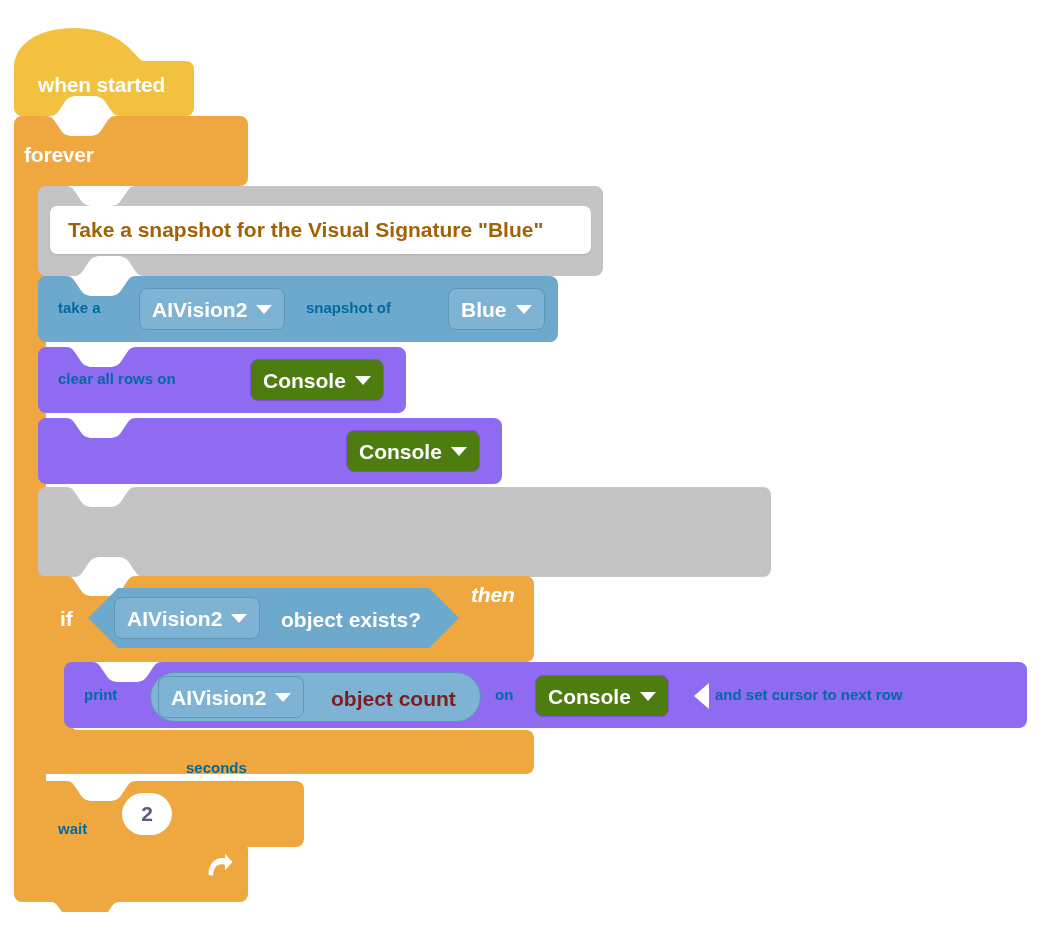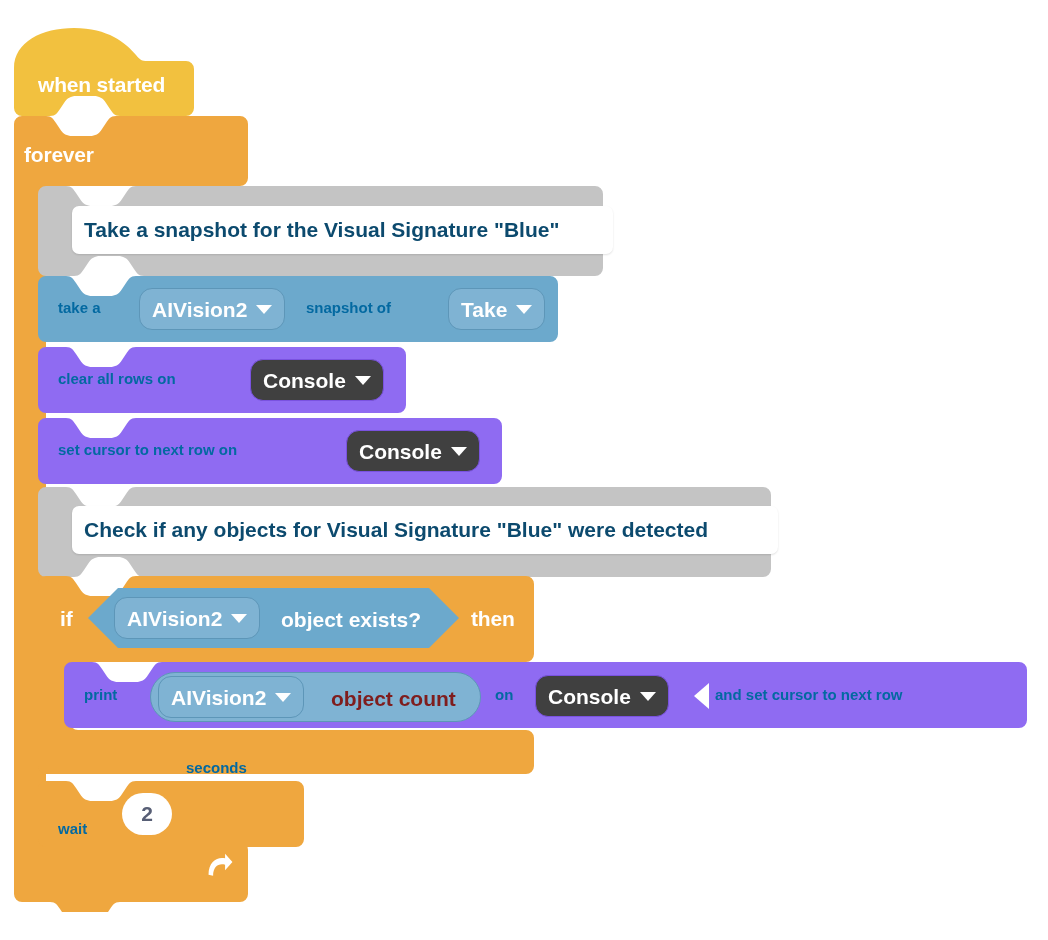--- a/index.html
+++ b/index.html
@@ -59,69 +59,69 @@
 
   
   .if-label {
     position: absolute;
     left: 60px;
     top: 608px;
   }
   .then-label {
     position: absolute;
     left: 471px;
-    top: 608px;
+    top: 584px;
+    font-style: italic;
   }
 
   
   .stk {
     position: absolute;
   }
 
   
   .cmt-field {
     position: absolute;
     background: #ffffff;
     border-radius: 7px;
-    color: #0c4a6e;
+    color: #a16207;
     font-weight: bold;
     font-size: 21px;
     white-space: nowrap;
     display: flex;
     align-items: center;
-    padding: 0 12px;
+    padding: 0 18px;
     box-sizing: border-box;
     box-shadow: 0 1px 2px rgba(0,0,0,.12);
-    margin-left: 22px;
   }
 
   
   .chip {
     position: absolute;
     display: flex;
     align-items: center;
     gap: 9px;
     height: 42px;
     padding: 0 12px;
-    border-radius: 13px;
+    border-radius: 8px;
     box-sizing: border-box;
     white-space: nowrap;
   }
   .chip .chiptext {
     color: #ffffff;
     font-weight: bold;
     font-size: 21px;
     line-height: 1;
   }
   .chip-blue {
     background: #7FB3D3;
     border: 1px solid #5D96B8;
   }
   .chip-purple {
-    background: #404040;
+    background: #4d7c0f;
     border: 1px solid #7A52E0;
   }
   .caret {
     width: 0; height: 0;
     border-left: 8px solid transparent;
     border-right: 8px solid transparent;
     border-top: 9px solid #ffffff;
     flex: 0 0 auto;
   }
 
@@ -249,21 +249,21 @@
              L106,66 c-6,0 -7,3 -10,7 l-4,6 c-3,5 -7,7 -12,7 h-18 c-5,0 -9,-2 -12,-7 l-4,-6 c-3,-4 -4,-7 -10,-7
              L8,66 A8,8 0 0,1 0,58 Z" fill="#6CA9CC"></path>
   </svg>
   <div class="freetext" style="left:58px; top:300px;">take a</div>
   <div class="chip chip-blue" style="left:139px; top:288px;">
     <span class="chiptext">AIVision2</span>
     <span class="caret"></span>
   </div>
   <div class="freetext" style="left:306px; top:300px;">snapshot of</div>
   <div class="chip chip-blue" style="left:448px; top:288px;">
-    <span class="chiptext">Take</span>
+    <span class="chiptext">Blue</span>
     <span class="caret"></span>
   </div>
 
   <svg class="stk" style="left:38px; top:347px;" width="368" height="66" viewBox="0 0 368 66">
     <path d="M0,8 A8,8 0 0,1 8,0
              L28,0 c6,0 7,3 10,7 l4,6 c3,5 7,7 12,7 h18 c5,0 9,-2 12,-7 l4,-6 c3,-4 4,-7 10,-7
              L360,0 A8,8 0 0,1 368,8
              L368,58 A8,8 0 0,1 360,66
              L106,66 c-6,0 -7,3 -10,7 l-4,6 c-3,5 -7,7 -12,7 h-18 c-5,0 -9,-2 -12,-7 l-4,-6 c-3,-4 -4,-7 -10,-7
              L8,66 A8,8 0 0,1 0,58 Z" fill="#8F6BF2"></path>
@@ -275,35 +275,33 @@
   </div>
 
   <svg class="stk" style="left:38px; top:418px;" width="464" height="66" viewBox="0 0 464 66">
     <path d="M0,8 A8,8 0 0,1 8,0
              L28,0 c6,0 7,3 10,7 l4,6 c3,5 7,7 12,7 h18 c5,0 9,-2 12,-7 l4,-6 c3,-4 4,-7 10,-7
              L456,0 A8,8 0 0,1 464,8
              L464,58 A8,8 0 0,1 456,66
              L106,66 c-6,0 -7,3 -10,7 l-4,6 c-3,5 -7,7 -12,7 h-18 c-5,0 -9,-2 -12,-7 l-4,-6 c-3,-4 -4,-7 -10,-7
              L8,66 A8,8 0 0,1 0,58 Z" fill="#8F6BF2"></path>
   </svg>
-  <div class="freetext" style="left:58px; top:442px;">set cursor to next row on</div>
   <div class="chip chip-purple" style="left:346px; top:430px;">
     <span class="chiptext">Console</span>
     <span class="caret"></span>
   </div>
 
   <svg class="stk" style="left:38px; top:487px;" width="733" height="90" viewBox="0 0 733 90">
     <path d="M0,8 A8,8 0 0,1 8,0
              L28,0 c6,0 7,3 10,7 l4,6 c3,5 7,7 12,7 h18 c5,0 9,-2 12,-7 l4,-6 c3,-4 4,-7 10,-7
              L725,0 A8,8 0 0,1 733,8
              L733,82 A8,8 0 0,1 725,90
              L106,90 c-6,0 -7,-3 -10,-7 l-4,-6 c-3,-5 -7,-7 -12,-7 h-18 c-5,0 -9,2 -12,7 l-4,6 c-3,4 -4,7 -10,7
              L8,90 A8,8 0 0,1 0,82 Z" fill="#C4C4C4"></path>
   </svg>
-  <div class="cmt-field" style="left:50px; top:506px; width:706px; height:48px;">Check if any objects for Visual Signature "Blue" were detected</div>
 
   <svg class="stk" style="left:38px; top:576px;" width="496" height="198" viewBox="0 0 496 198">
     <path d="M0,8 A8,8 0 0,1 8,0
              L28,0 c6,0 7,3 10,7 l4,6 c3,5 7,7 12,7 h18 c5,0 9,-2 12,-7 l4,-6 c3,-4 4,-7 10,-7
              L488,0 A8,8 0 0,1 496,8
              L496,78 A8,8 0 0,1 488,86
              L40,86 A8,8 0 0,0 32,94
              L32,146 A8,8 0 0,0 40,154
              L488,154 A8,8 0 0,1 496,162
              L496,190 A8,8 0 0,1 488,198

